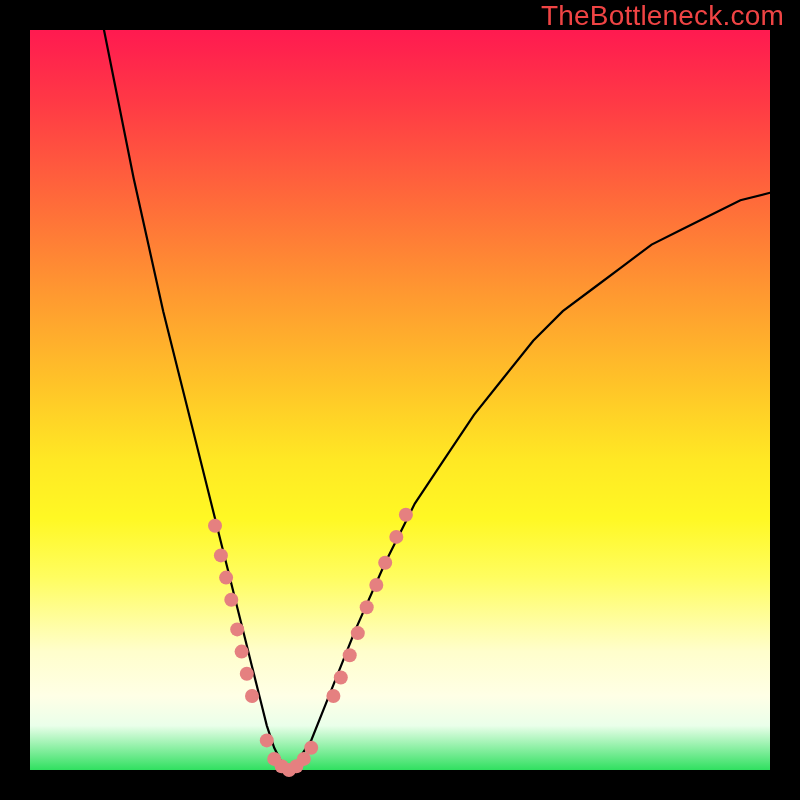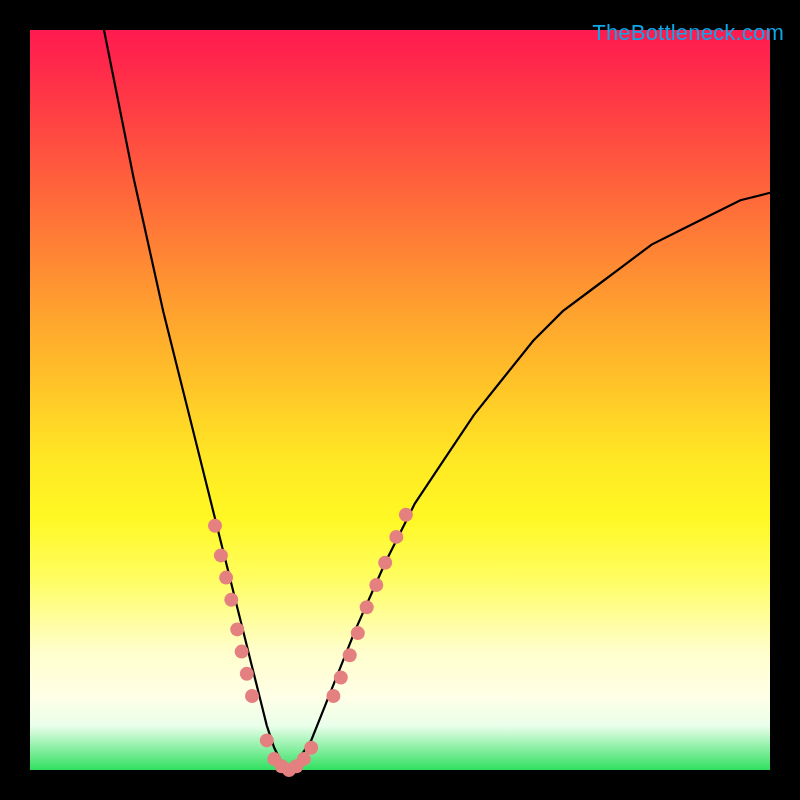--- a/index.html
+++ b/index.html
@@ -26,24 +26,24 @@
       #ffe824 58%,
       #fff824 66%,
       #fffd60 74%,
       #fffecc 84%,
       #ffffe6 90%,
       #eaffea 94%,
       #30e060 100%);
   }
   .watermark {
     position: absolute;
-    top: 20px;
+    top: 0;
     right: 16px;
-    color: #0ea5e9;
-    font-size: 22px;
+    color: #ef4444;
+    font-size: 28px;
     font-weight: 500;
     letter-spacing: 0.2px;
   }
   svg.plot {
     position: absolute;
     left: 30px;
     top: 30px;
     width: 740px;
     height: 740px;
     overflow: visible;

